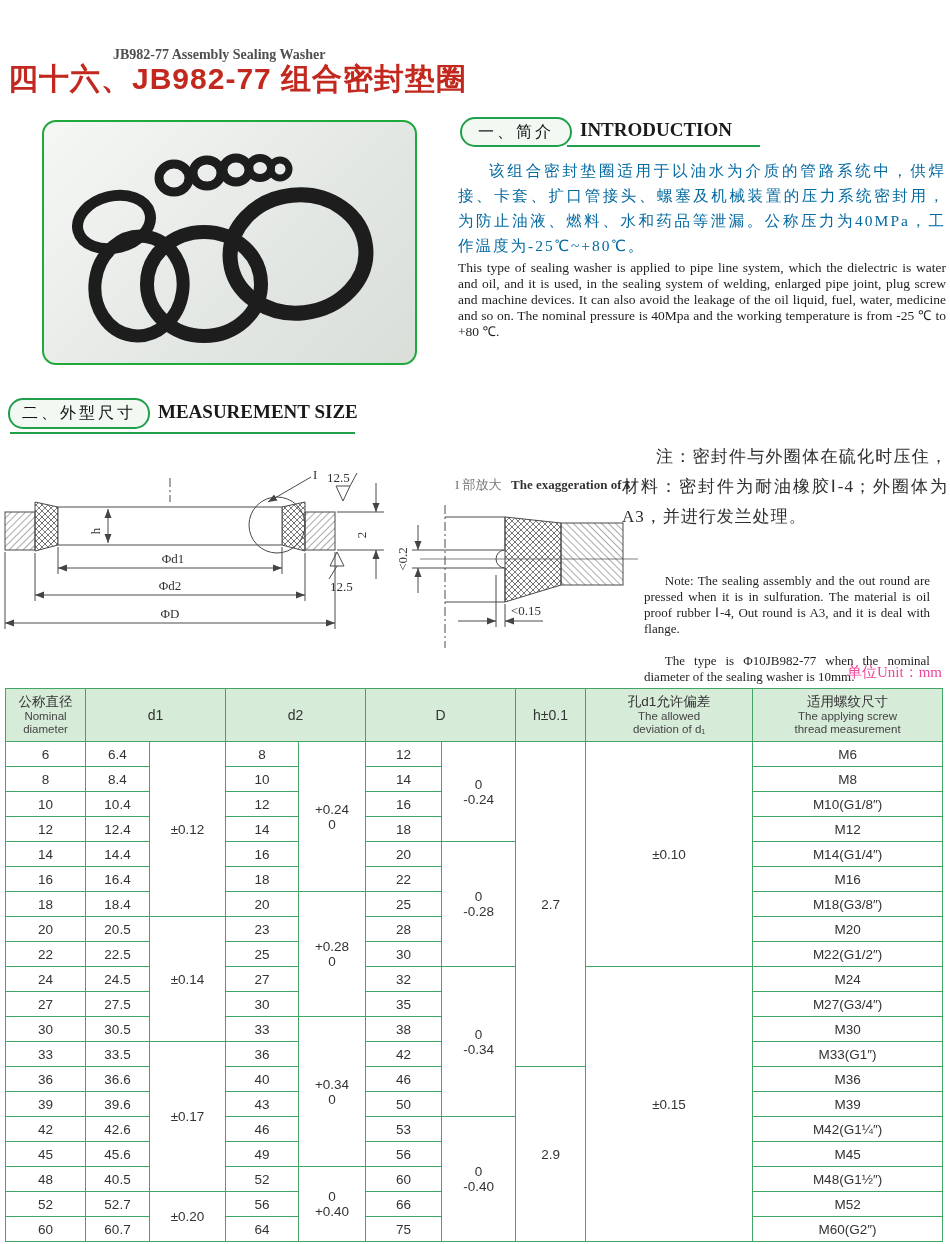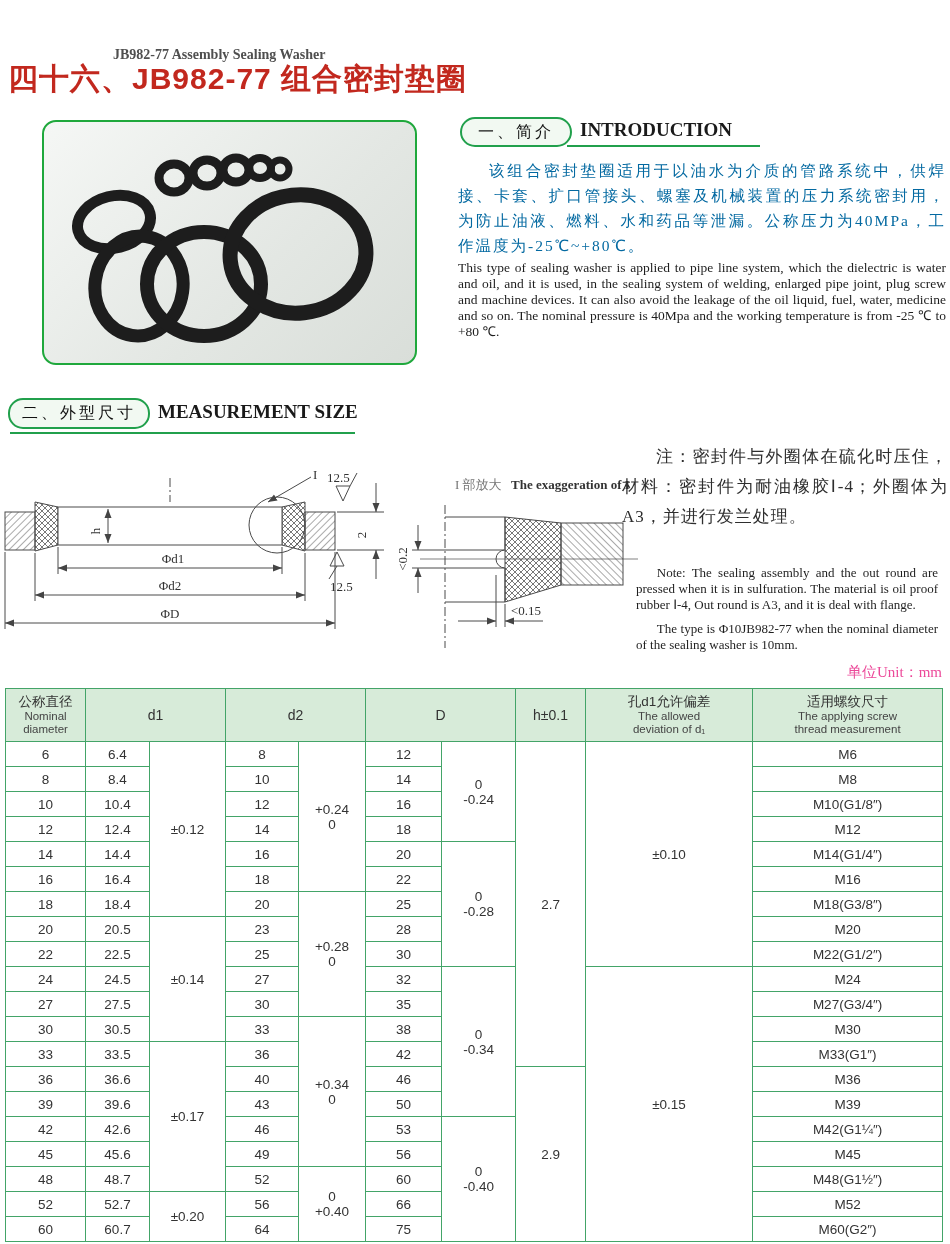--- a/index.html
+++ b/index.html
@@ -24,21 +24,21 @@
 
   
   .cn-par{font-family:"Liberation Serif",serif;font-size:15.5px;line-height:25px;letter-spacing:2px;
           text-align:justify;color:#0369a1;text-indent:2em;}
   .en-par{font-family:"Liberation Serif",serif;font-size:13.5px;line-height:16px;text-align:justify;color:#1e1e1e;}
 
   .note-cn{font-family:"Liberation Serif",serif;font-size:17px;line-height:30px;letter-spacing:1px;
            text-align:justify;color:#2e2e2e;}
   .note-cn p{margin:0;text-indent:2em;}
   .note-en{font-family:"Liberation Serif",serif;font-size:13px;line-height:16px;color:#1e1e1e;text-align:justify;}
-  .note-en p{margin:8px;text-indent:1.6em;}
+  .note-en p{margin:16px;text-indent:1.6em;}
 
   .unit-note{right:8px;top:663px;font-size:15px;font-family:"Liberation Serif",serif;color:#ec4899;}
 
   
   .tbl-wrap{left:5px;top:688px;width:937px;}
   table.meas{border-collapse:collapse;table-layout:fixed;width:937px;}
   table.meas td,table.meas th{border:1px solid #43a468;text-align:center;vertical-align:middle;
         padding:0;font-size:13.5px;color:#333;overflow:hidden;}
   table.meas th{background:#d7ebd9;height:52px;font-weight:normal;}
   table.meas td{height:24px;background:#fff;}
@@ -379,21 +379,21 @@
           </tr>
           <tr>
             <td>45</td>
             <td>45.6</td>
             <td>49</td>
             <td>56</td>
             <td>M45</td>
           </tr>
           <tr>
             <td class="alt">48</td>
-            <td class="alt">48.7</td>
+            <td class="alt">40.5</td>
             <td class="alt">52</td>
             <td rowspan="3" class="merged">0
 +0.40</td>
             <td class="alt">60</td>
             <td class="alt">M48(G1½″)</td>
           </tr>
           <tr>
             <td>52</td>
             <td>52.7</td>
             <td rowspan="2" class="merged">±0.20</td>

